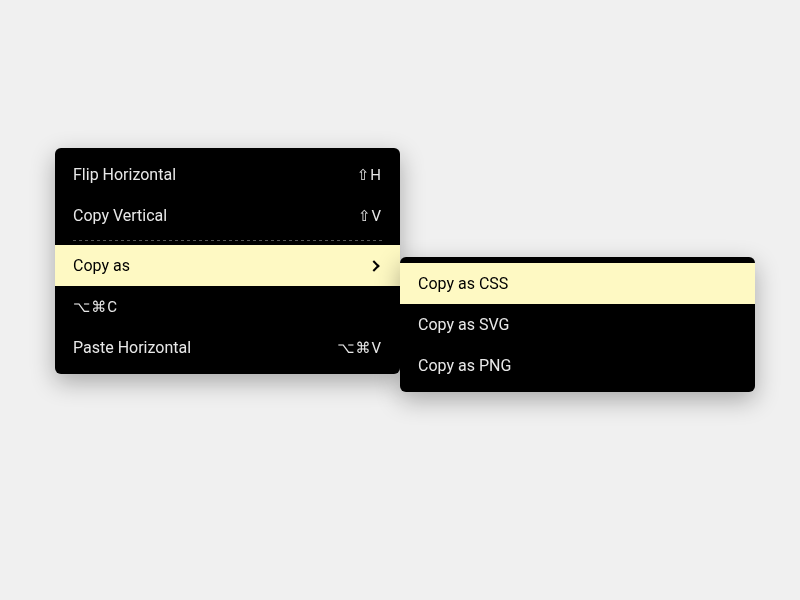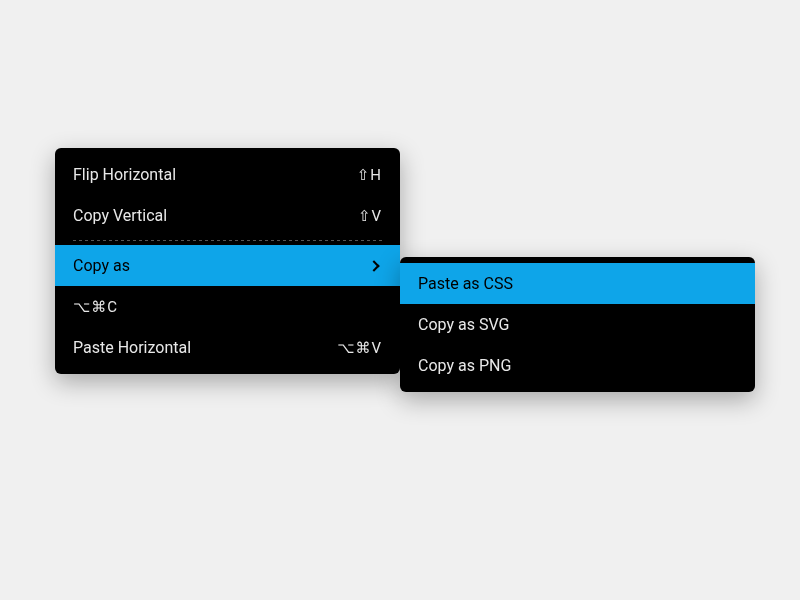--- a/index.html
+++ b/index.html
@@ -36,21 +36,21 @@
       display: flex;
       align-items: center;
       justify-content: space-between;
       padding: 10px 18px;
       color: #e8e8e8;
       font-size: 16px;
       cursor: pointer;
       height: 41px;
     }
     .menu-item.highlighted {
-      background: #0ea5e9;
+      background: #fef9c3;
       color: #000000;
     }
     .menu-item .label {
       flex: 1;
     }
     .menu-item .shortcut {
       color: #e8e8e8;
       font-size: 15px;
       letter-spacing: 1px;
     }
@@ -95,21 +95,21 @@
     <span class="shortcut">⌥⌘C</span>
   </div>
   <div class="menu-item">
     <span class="label">Paste Horizontal</span>
     <span class="shortcut">⌥⌘V</span>
   </div>
 </div>
 
 <div class="menu submenu">
   <div class="menu-item highlighted">
-    <span class="label">Paste as CSS</span>
+    <span class="label">Copy as CSS</span>
   </div>
   <div class="menu-item">
     <span class="label">Copy as SVG</span>
   </div>
   <div class="menu-item">
     <span class="label">Copy as PNG</span>
   </div>
 </div>
 
 </body></html>

